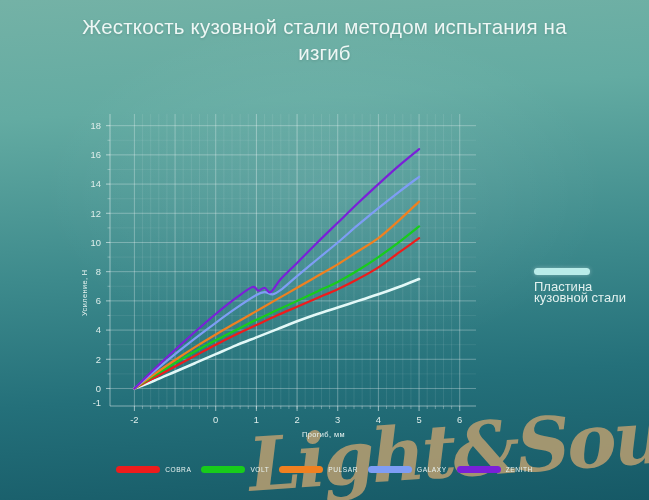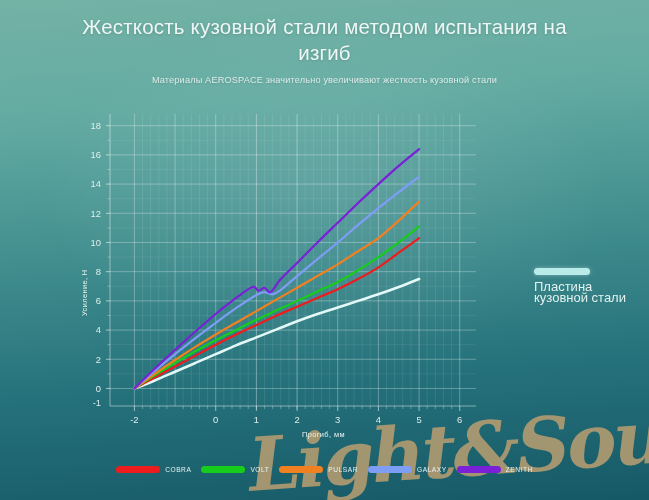--- a/index.html
+++ b/index.html
@@ -56,21 +56,20 @@
     pointer-events:none;user-select:none;
   }
 </style>
 </head>
 <body>
 
 <div class="bg-vignette"></div>
 
 <div class="header">
   <div class="title">Жесткость кузовной стали методом испытания на изгиб</div>
-  <div class="subtitle">Материалы AEROSPACE значительно увеличивают жесткость кузовной стали</div>
 </div>
 
 <div class="watermark">Light&amp;Sound</div>
 
 <div class="chart-wrap">
   <div class="ylabel">Усиление, Н</div>
   <div class="xlabel">Прогиб, мм</div>
   <svg class="plot" id="plot-svg" width="649" height="330">
       <g>
         <line x1="142.53333333333333" y1="14" x2="142.53333333333333" y2="306" stroke="rgba(255,255,255,.13)" stroke-width="0.7"></line>

